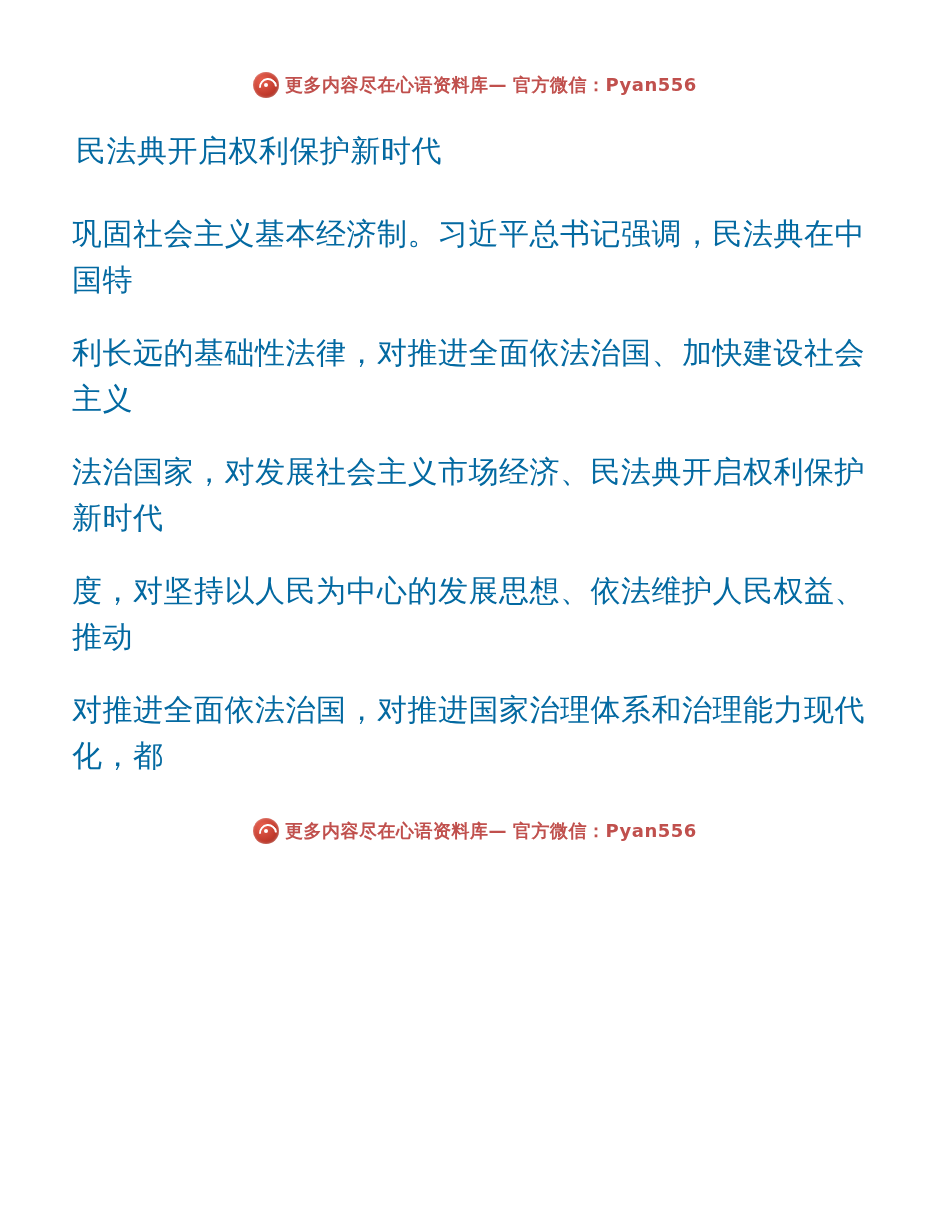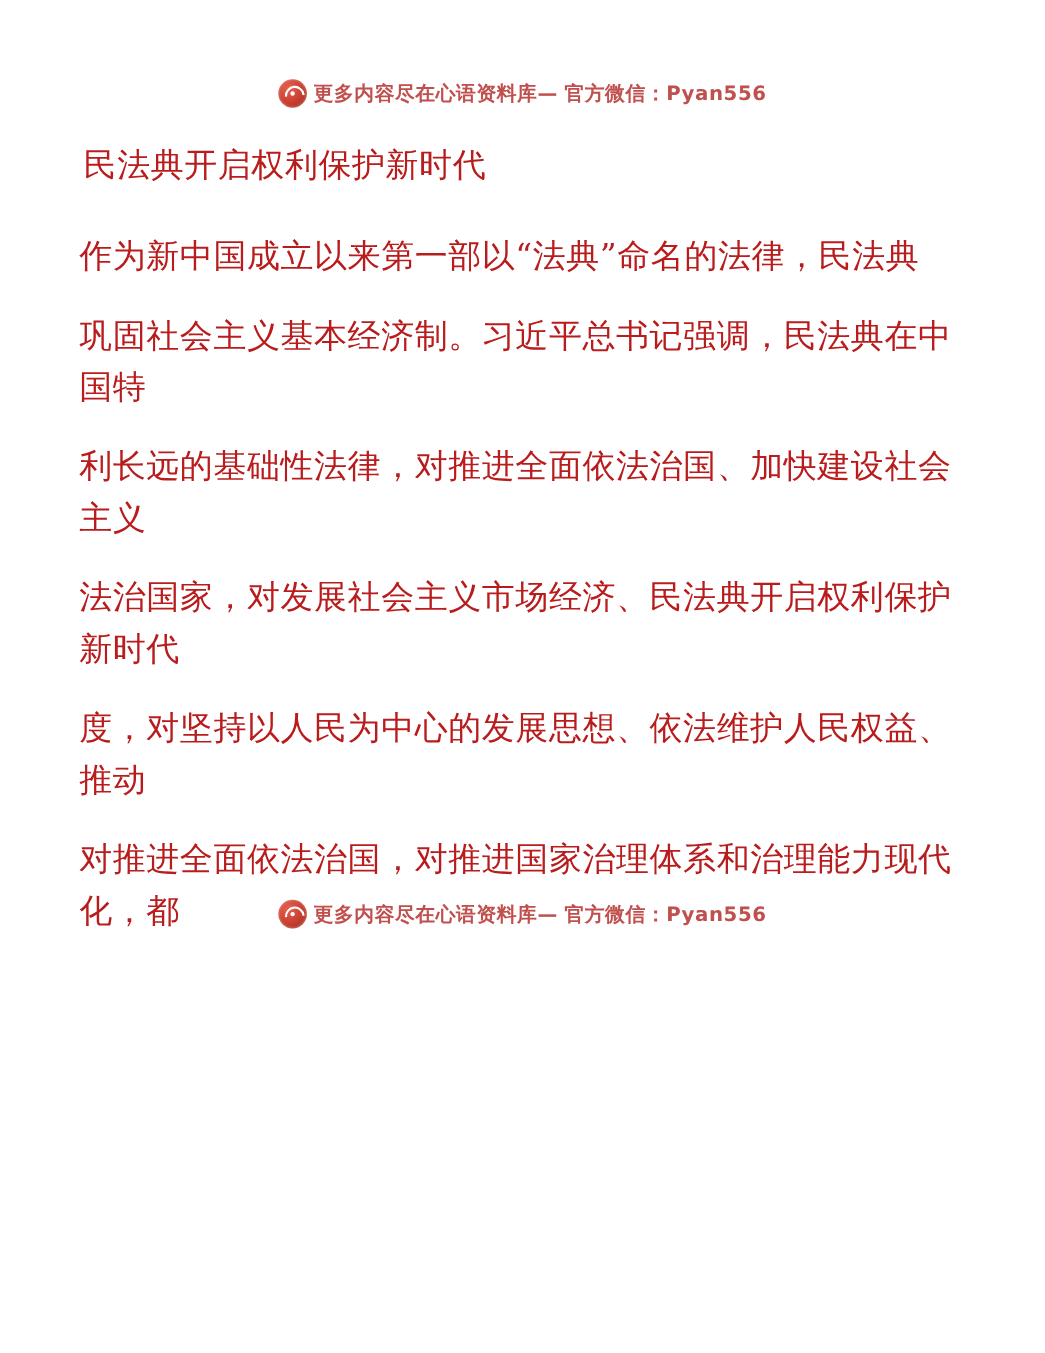--- a/index.html
+++ b/index.html
@@ -89,21 +89,21 @@
   .doc-body {
     margin-top: 20px;
     flex: 1 1 auto;
   }
   .para {
     font-size: 30px;
     line-height: 1.55;
     letter-spacing: 0.5px;
     margin: 0 0 26px 0;
     text-indent: 0;
-    color: #b91c1c;
+    color: #0369a1;
     font-family: "DejaVu Serif", "Liberation Serif", serif;
   }
   .para.title {
     margin-bottom: 36px;
     padding-left: 14px;
   }
   .para.body {
     padding-left: 10px;
   }
 </style>
@@ -113,21 +113,20 @@
 <div class="page">
 
   <div class="watermark watermark-top">
     <span class="wm-logo"></span>
     <span class="wm-text">更多内容尽在心语资料库—</span>
     <span class="wm-text">官方微信：Pyan556</span>
   </div>
 
   <div class="doc-body">
     <p class="para title">民法典开启权利保护新时代</p>
-    <p class="para body">作为新中国成立以来第一部以“法典”命名的法律，民法典</p>
     <p class="para body">巩固社会主义基本经济制。习近平总书记强调，民法典在中国特</p>
     <p class="para body">利长远的基础性法律，对推进全面依法治国、加快建设社会主义</p>
     <p class="para body">法治国家，对发展社会主义市场经济、民法典开启权利保护新时代</p>
     <p class="para body">度，对坚持以人民为中心的发展思想、依法维护人民权益、推动</p>
     <p class="para body">对推进全面依法治国，对推进国家治理体系和治理能力现代化，都</p>
   </div>
 
   <div class="watermark watermark-bottom">
     <span class="wm-logo"></span>
     <span class="wm-text">更多内容尽在心语资料库—</span>

